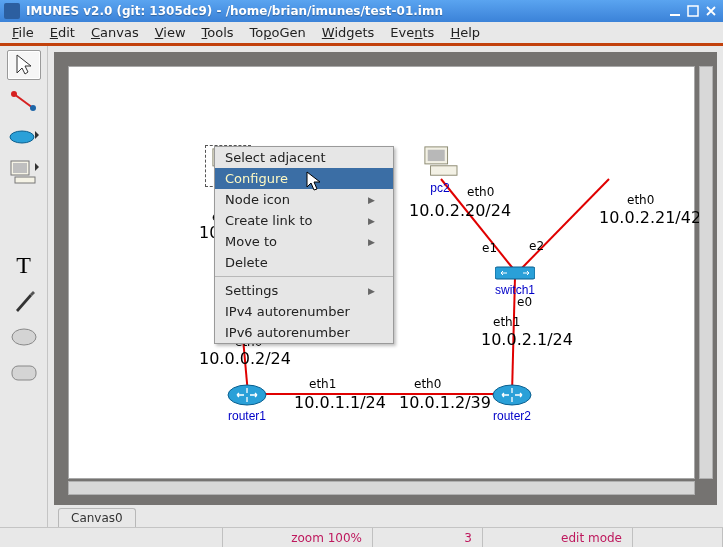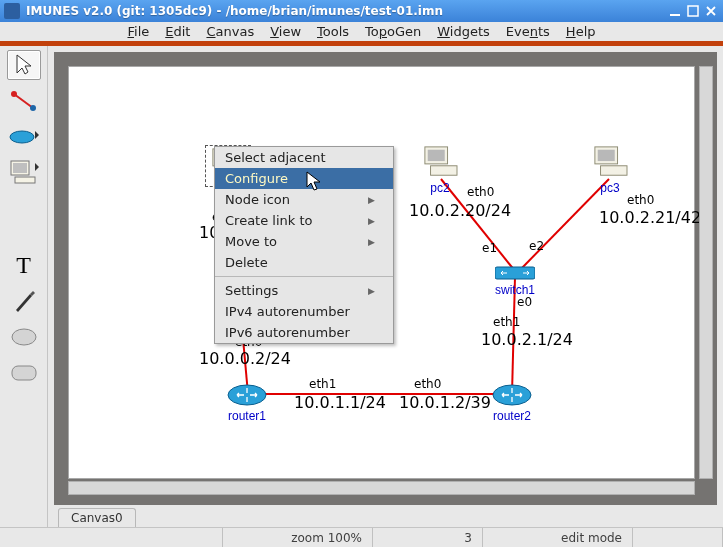--- a/index.html
+++ b/index.html
@@ -6,21 +6,21 @@
 body { width: 723px; height: 547px; background: #e8e8e8; overflow: hidden; position: relative; }
 
 
 .titlebar { height: 22px; background: linear-gradient(to bottom, #5aa4f0 0%, #3b82d8 100%); display: flex; align-items: center; padding: 0 4px; }
 .titlebar .app-icon { width: 16px; height: 16px; background: #2c5fa0; border-radius: 2px; margin-right: 6px; }
 .titlebar .title { flex: 1; color: #fff; font-size: 12px; font-weight: bold; text-shadow: 0 1px 1px rgba(0,0,0,.3); }
 .titlebar .winbtn { width: 16px; height: 16px; margin-left: 2px; display: flex; align-items: center; justify-content: center; }
 .titlebar .winbtn svg { width: 14px; height: 14px; }
 
 
-.menubar { height: 24px; background: #e8e8e8; display: flex; align-items: center; border-bottom: 5px solid #c2410c; padding: 0 4px; justify-content: center; }
+.menubar { height: 24px; background: #e8e8e8; display: flex; align-items: center; border-bottom: 3px solid #c2410c; padding: 0 4px; }
 .menubar .menu-item { padding: 3px 8px; font-size: 13px; color: #222; cursor: pointer; }
 .menubar .menu-item .ul { text-decoration: underline; }
 
 
 .main { position: absolute; top: 46px; left: 0; right: 0; bottom: 20px; display: flex; flex-direction: row; background: #e8e8e8; }
 .toolbar { width: 48px; background: #e8e8e8; border-right: 1px solid #c4c4c4; display: flex; flex-direction: column; align-items: center; padding-top: 4px; gap: 6px; }
 .toolbtn { width: 34px; height: 30px; display: flex; align-items: center; justify-content: center; border: 1px solid transparent; border-radius: 2px; cursor:pointer; }
 .toolbtn.sel { border: 1px solid #999; background: #f6f6f6; box-shadow: inset 0 0 0 1px #fff; }
 
 .canvas-wrap { flex: 1; position: relative; display: flex; flex-direction: column; }
@@ -30,21 +30,21 @@
   background-size: 10px 10px;
   border: 1px solid #a8a8a8;
 }
 .vscroll { position: absolute; right: 4px; top: 14px; width: 14px; bottom: 26px; background: #d8d8d8; border:1px solid #b0b0b0; }
 .hscroll { position: absolute; left: 14px; right: 22px; bottom: 10px; height: 14px; background: #d8d8d8; border:1px solid #b0b0b0; }
 .canvas-tabs { height: 22px; display: flex; align-items: flex-end; padding-left: 10px; }
 .canvas-tab { background: #e8e8e8; border: 1px solid #b8b8b8; border-bottom: none; border-radius: 3px 3px 0 0; padding: 2px 12px; font-size: 12px; color: #333; }
 
 
 .statusbar { position: absolute; bottom: 0; left: 0; right: 0; height: 20px; background: #e8e8e8; border-top: 1px solid #c4c4c4; display: flex; align-items: center; }
-.statusbar .cell { font-size: 12px; color: #404040; padding: 0 10px; border-right:1px solid #c0c0c0; height:100%; display:flex; align-items:center;}
+.statusbar .cell { font-size: 12px; color: #be185d; padding: 0 10px; border-right:1px solid #c0c0c0; height:100%; display:flex; align-items:center;}
 .cell.left {flex:1;}
 .cell.wide { width:150px; justify-content:flex-end; }
 .cell.mid { width:110px; justify-content:flex-end; }
 
 
 .node { position: absolute; text-align: center; font-size: 11px; color: #000; }
 .node-label { font-size: 12px; color: #0000c8; font-family: Arial; display:block; margin-top:2px; }
 .iface-label { position: absolute; font-size: 12px; color: #000; white-space: nowrap; }
 .ip-label  { position: absolute; font-size: 16px; color: #000; white-space: nowrap; }
 
@@ -181,28 +181,20 @@
           <svg class="pc-icon" viewBox="0 0 40 36">
               <rect x="4" y="2" width="24" height="18" fill="#f3f1e5" stroke="#8a8870"></rect>
               <rect x="7" y="5" width="18" height="12" fill="#b8b8b8"></rect>
               <rect x="10" y="22" width="28" height="10" fill="#f3f1e5" stroke="#8a8870"></rect>
             </svg>
           <span class="node-label">pc2</span>
         </div>
         <div class="iface-label" style="left:398px; top:118px;">eth0</div>
         <div class="ip-label" style="left:340px; top:134px;">10.0.2.20/24</div>
 
-        <div class="node" style="left:522px; top:78px;">
-          <svg class="pc-icon" viewBox="0 0 40 36">
-              <rect x="4" y="2" width="24" height="18" fill="#f3f1e5" stroke="#8a8870"></rect>
-              <rect x="7" y="5" width="18" height="12" fill="#b8b8b8"></rect>
-              <rect x="10" y="22" width="28" height="10" fill="#f3f1e5" stroke="#8a8870"></rect>
-            </svg>
-          <span class="node-label">pc3</span>
-        </div>
         <div class="iface-label" style="left:558px; top:126px;">eth0</div>
         <div class="ip-label" style="left:530px; top:141px;">10.0.2.21/42</div>
 
         <div class="node" style="left:426px; top:198px;">
           <svg class="switch-icon" viewBox="0 0 40 16">
               <rect x="0" y="2" width="40" height="12" rx="2" fill="#2aa0d8" stroke="#0a5f8f"></rect>
               <path d="M6 8 l6 0 M6 8 l2 -2 M6 8 l2 2 M34 8 l-6 0 M34 8 l-2 -2 M34 8 l-2 2" stroke="#fff" stroke-width="1"></path>
             </svg>
           <span class="node-label">switch1</span>
         </div>

